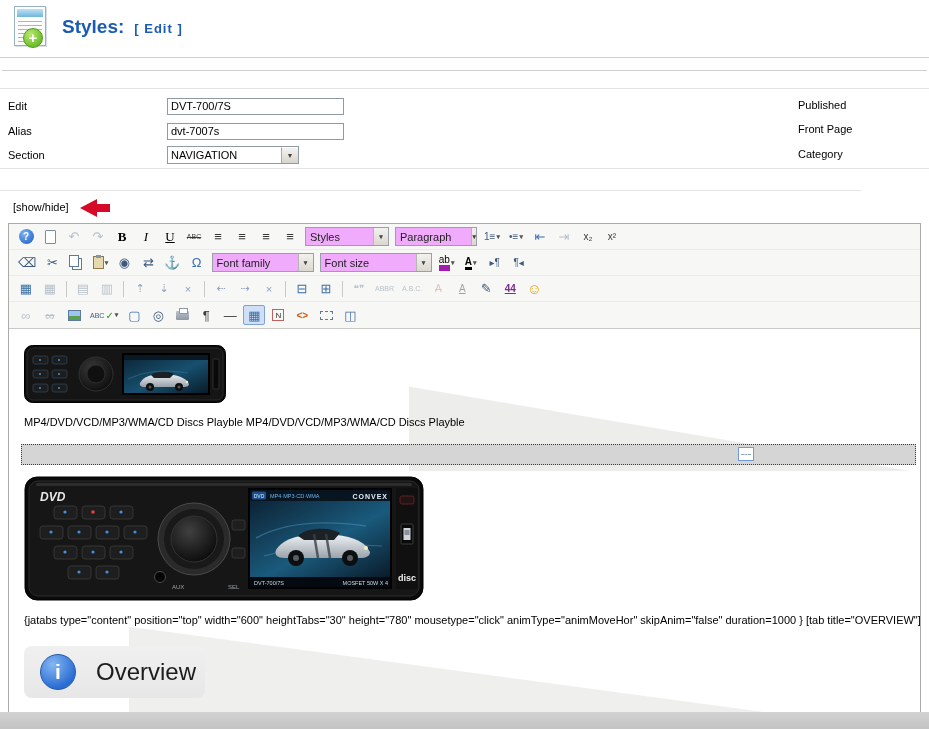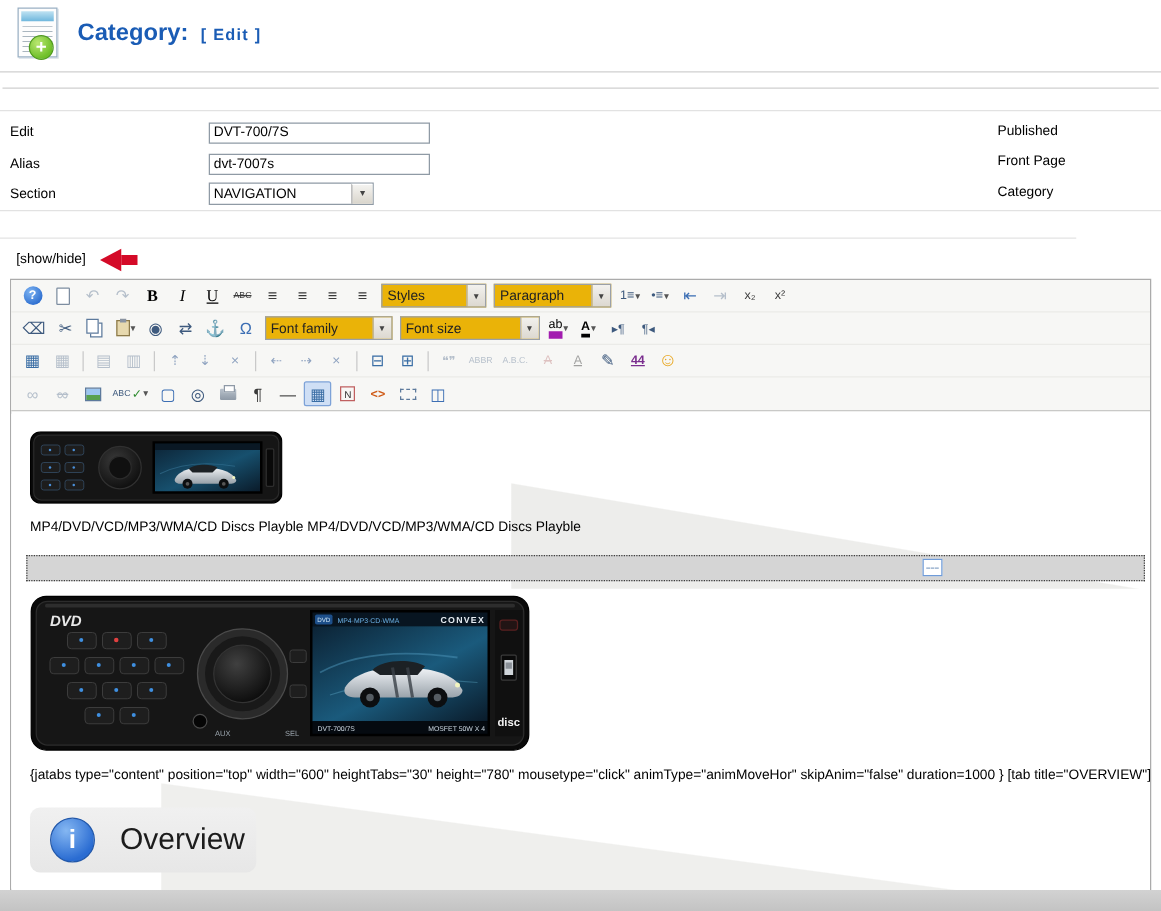--- a/index.html
+++ b/index.html
@@ -52,21 +52,21 @@
   .editor { position:absolute; left:8px; top:223px; width:913px; height:489px; border:1px solid #ababab; background:#fff; }
   .tb { background:#f7f7f5; border-bottom:1px solid #c9c9c7; }
   .tb-row { height:26px; display:flex; align-items:center; padding:0 5px; border-bottom:1px solid #ebebe8; }
   .tb-row:last-child { border-bottom:none; }
   .tb-btn { min-width:22px; height:20px; padding:0 2px; margin:0 1px; display:inline-flex; align-items:center;
       justify-content:center; font-size:13px; color:#3e5a7e; border:1px solid transparent; border-radius:2px; cursor:pointer; }
   .tb-btn .g { display:inline-flex; align-items:center; justify-content:center; }
   .tb-btn.dis { opacity:.35; cursor:default; }
   .tb-btn.on { background:#cfdff5; border-color:#7da2d8; }
   .tb-sep { width:1px; height:16px; background:#c9c9c9; margin:0 4px; }
-  .tb-select { height:19px; border:1px solid #9aa0a8; background:#eab308; display:inline-flex; align-items:center;
+  .tb-select { height:19px; border:1px solid #9aa0a8; background:#f0abfc; display:inline-flex; align-items:center;
       font-size:11px; color:#222; margin:0 3px; cursor:pointer; }
   .tb-select i { font-style:normal; padding-left:4px; flex:1; }
   .tb-select .dd2 { width:15px; align-self:stretch; background:linear-gradient(#f2f1ee,#dcd8d0); border-left:1px solid #b5b5b5;
       font-size:7px; display:flex; align-items:center; justify-content:center; color:#444; }
   .dd { font-size:7px; color:#555; margin-left:1px; }
   .f-serif { font-family:"Liberation Serif",serif; }
   .f-bold { font-weight:bold; color:#000; }
   .f-italic { font-style:italic; color:#000; }
   .f-under { text-decoration:underline; color:#000; }
   .f-strike { text-decoration:line-through; }
@@ -123,21 +123,21 @@
 </head>
 <body>
 
 <div id="page">
 
   <div class="hdr-icon">
     <span class="doc"></span>
     <span class="plus">+</span>
   </div>
   <div class="hdr-title">
-    <span class="t1">Category:</span>
+    <span class="t1">Styles:</span>
     <span class="t2">[ Edit ]</span>
   </div>
   <div class="hr1"></div>
   <div class="hr2"></div>
 
   <div class="form-block">
     <div class="form-row" style="top:8px;">
       <span class="lbl">Edit</span>
       <input class="f-input" value="DVT-700/7S" style="">
     </div>
@@ -201,21 +201,21 @@
           <span class="tb-btn c-dark">
             <span class="g">≡</span>
           </span>
           <span class="tb-btn c-dark">
             <span class="g">≡</span>
           </span>
           <span class="tb-select" style="width: 84px;">
             <i>Styles</i>
             <b class="dd2">▾</b>
           </span>
-          <span class="tb-select" style="width: 94px; gap: 20px;">
+          <span class="tb-select" style="width: 82px; gap: 20px;">
             <i>Paragraph</i>
             <b class="dd2">▾</b>
           </span>
           <span class="tb-btn sm">
             <span class="g">1≡</span>
             <b class="dd">▾</b>
           </span>
           <span class="tb-btn sm">
             <span class="g">•≡</span>
             <b class="dd">▾</b>

